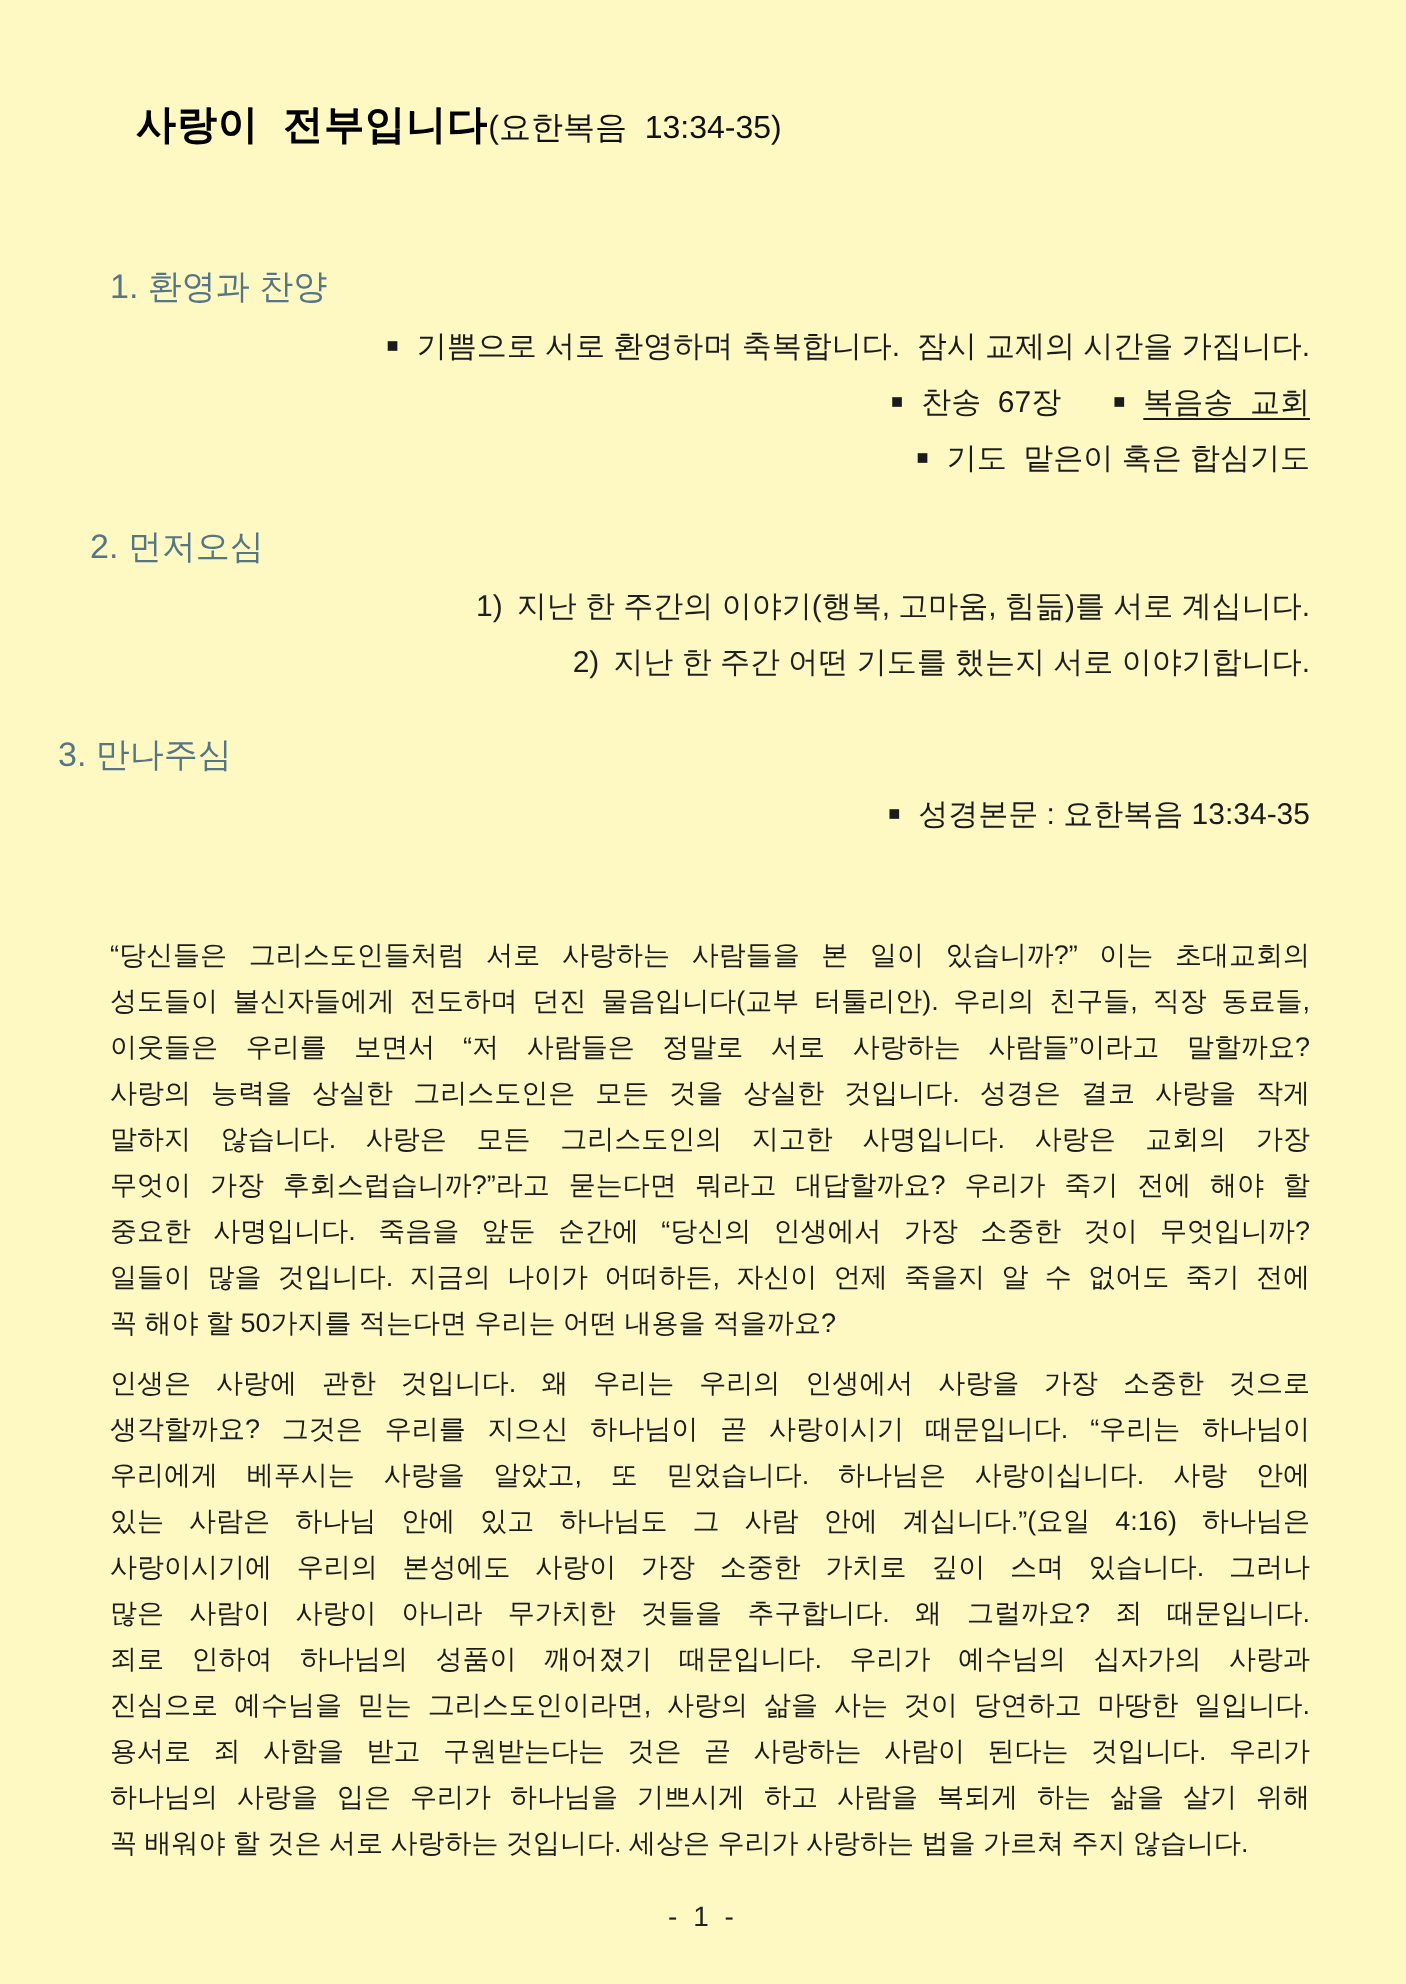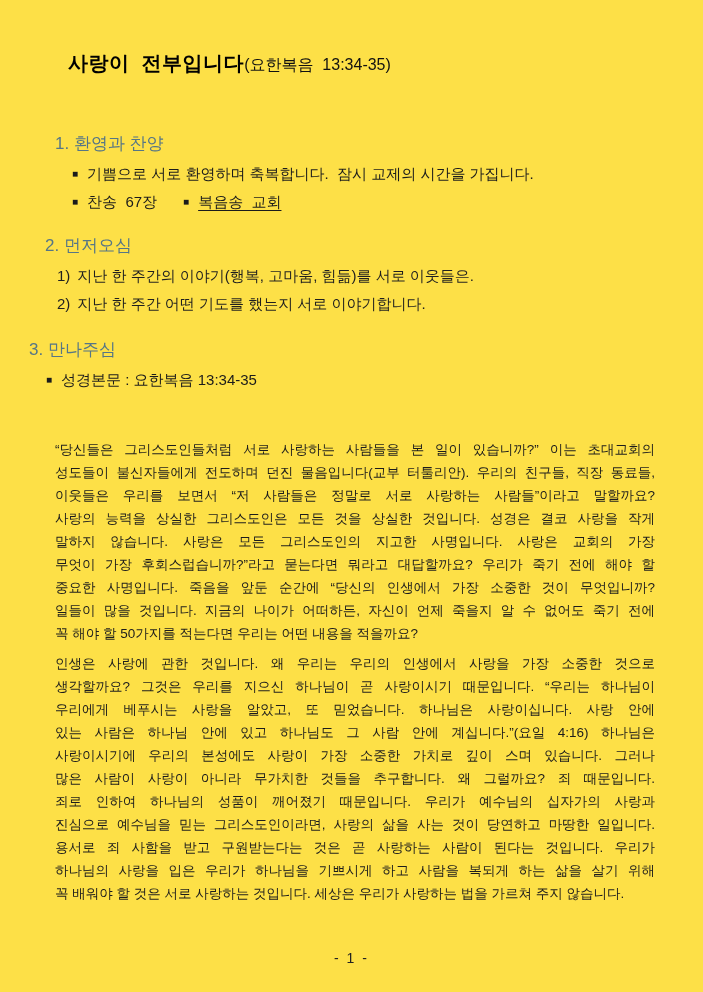--- a/index.html
+++ b/index.html
@@ -1,20 +1,20 @@
 <!DOCTYPE html>
 <html lang="ko"><head>
 <meta charset="utf-8">
 <style>
   html, body { margin: 0; padding: 0; background: #ffffff; }
   .page {
     position: relative;
     width: 703px;
     height: 992px;
-    background: #fde047;
+    background: #fef9c3;
     font-family: "Liberation Sans", sans-serif;
     color: #1f1f1f;
     overflow: hidden;
     box-sizing: border-box;
   }
   .pre { white-space: pre-wrap; }
 
   
   .title {
     padding-top: 50px;
@@ -36,21 +36,21 @@
   .section { margin-left: 55px; margin-right: 48px; }
   .sec-heading {
     color: #567686;
     font-size: 17px;
     line-height: 24px;
   }
   .sec1 { margin-top: 54px; }
   .sec2 { margin-top: 18px; margin-left: 45px; }
   .sec3 { margin-top: 20px; margin-left: 29px; }
 
-  .items { margin-top: 4px; }
+  .items { margin-top: 4px; text-align: right; }
   .bullet-item {
     margin-left: 17px;
     line-height: 28px;
     font-size: 15px;
     color: #1b1b1b;
   }
   .sq {
     display: inline-block;
     font-size: 10px;
     vertical-align: 2px;
@@ -109,28 +109,31 @@
 
   <div class="section sec1">
     <div class="sec-heading">1. 환영과 찬양</div>
     <div class="items">
       <div class="bullet-item">
         <span class="sq">■</span><span class="pre">기쁨으로 서로 환영하며 축복합니다.  잠시 교제의 시간을 가집니다.</span>
       </div>
       <div class="bullet-item">
         <span class="sq">■</span><span class="pre">찬송  67장</span><span class="sq second">■</span><span class="pre ul">복음송  교회</span>
       </div>
+      <div class="bullet-item">
+        <span class="sq">■</span><span class="pre">기도  맡은이 혹은 합심기도</span>
+      </div>
     </div>
   </div>
 
   <div class="section sec2">
     <div class="sec-heading">2. 먼저오심</div>
     <div class="items">
       <div class="num-item">
-        <span class="num">1)</span><span class="pre">지난 한 주간의 이야기(행복, 고마움, 힘듦)를 서로 이웃들은.</span>
+        <span class="num">1)</span><span class="pre">지난 한 주간의 이야기(행복, 고마움, 힘듦)를 서로 계십니다.</span>
       </div>
       <div class="num-item">
         <span class="num">2)</span><span class="pre">지난 한 주간 어떤 기도를 했는지 서로 이야기합니다.</span>
       </div>
     </div>
   </div>
 
   <div class="section sec3">
     <div class="sec-heading">3. 만나주심</div>
     <div class="items">

